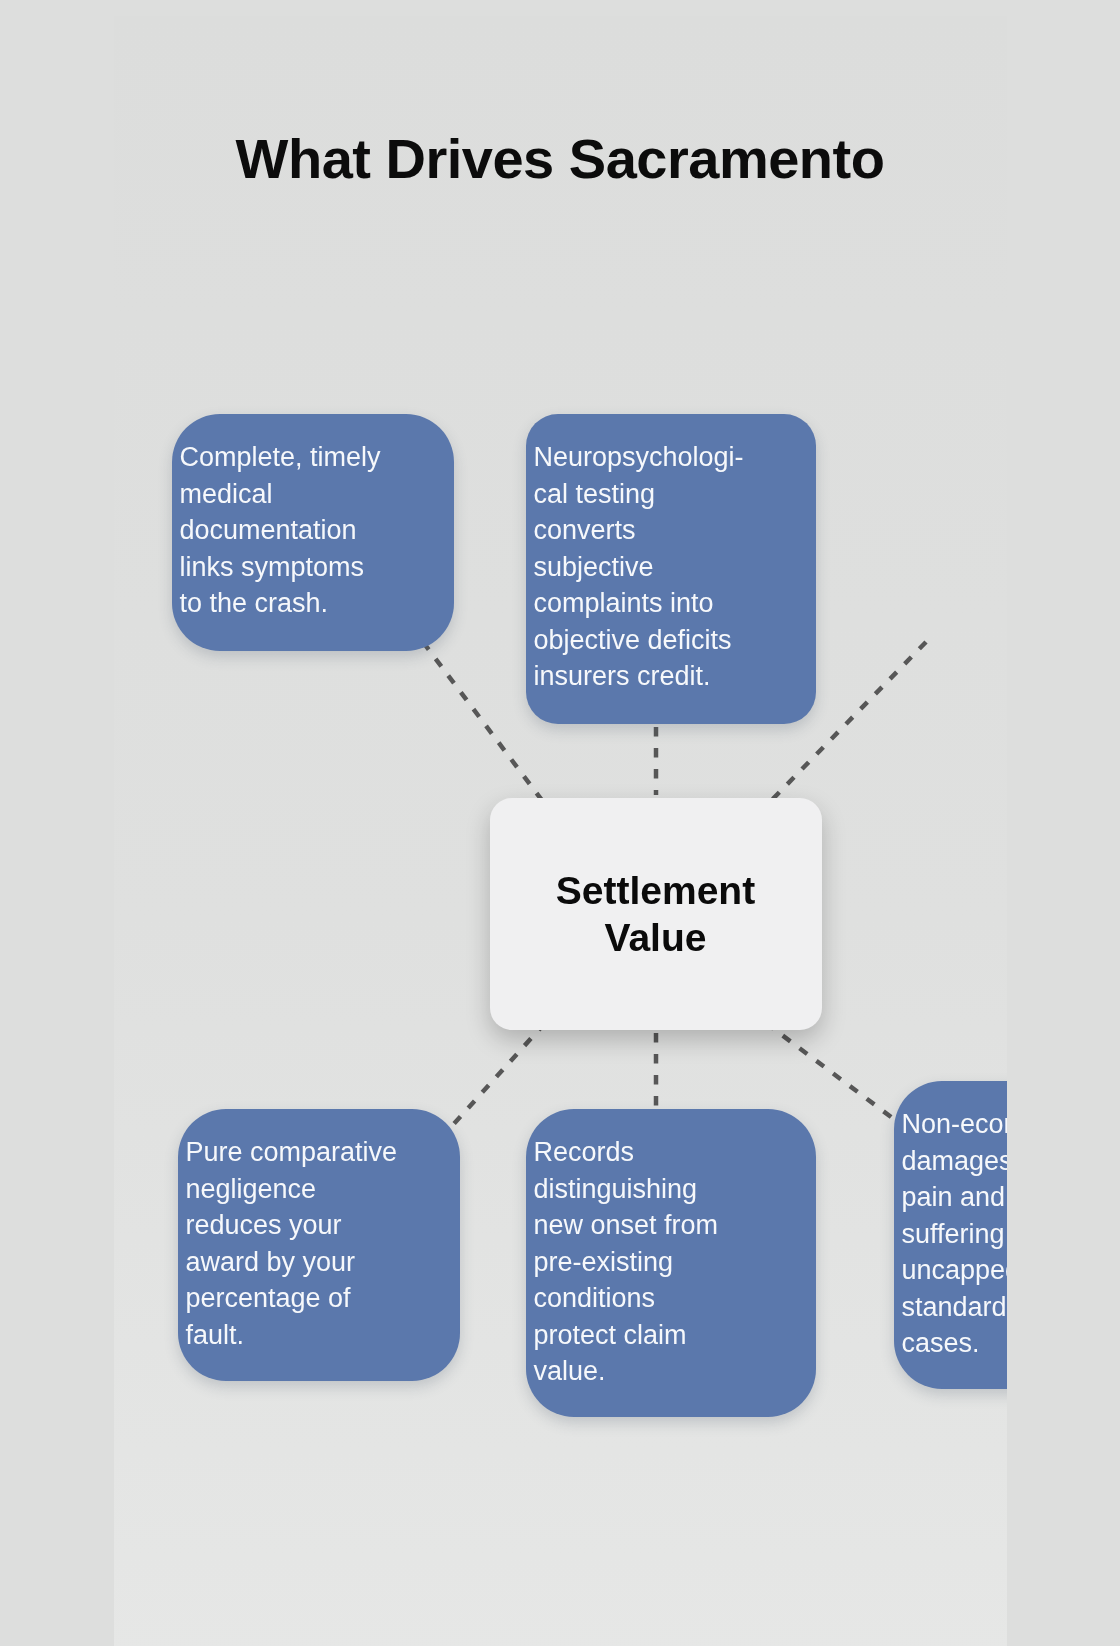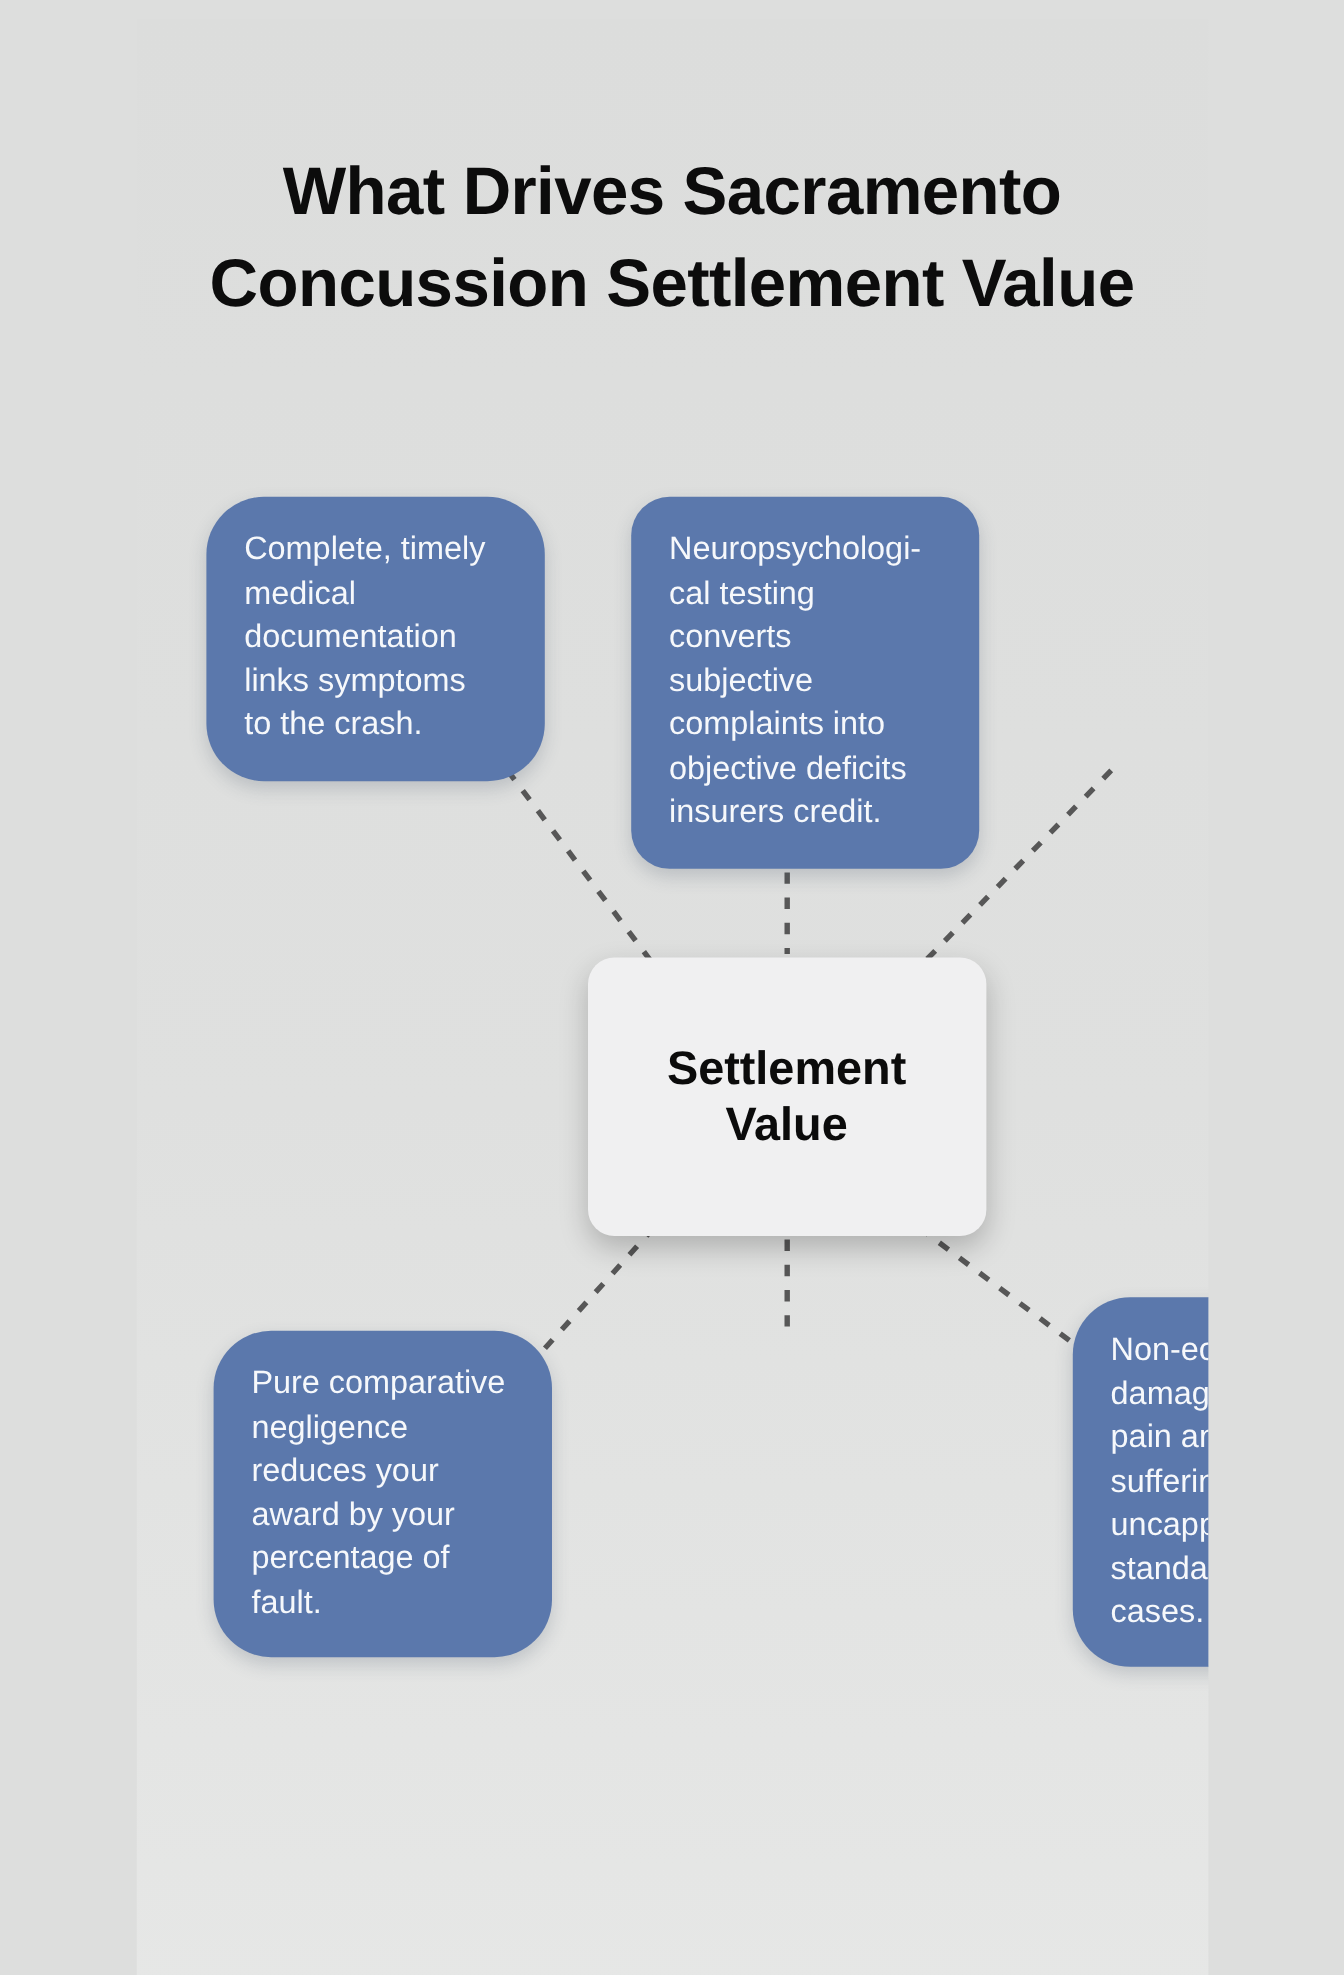--- a/index.html
+++ b/index.html
@@ -31,21 +31,21 @@
     stroke-dasharray: 9.5 11.5;
   }
   .factor {
     position: absolute;
     background: var(--box-blue, #5b78ac);
     border-radius: 48px;
     box-shadow: 0 6px 14px rgba(70, 80, 100, 0.22);
   }
   .factor-text {
     display: block;
-    padding: 25px 32px;
+    padding: 25px 8px;
     font-size: 27px;
     line-height: 36.5px;
     color: var(--box-text, #f6f8fb);
     white-space: pre-line;
   }
   .pos-1 { left: 58px;  top: 398px;  width: 282px; height: 237px; }
   .pos-2 { left: 412px; top: 398px;  width: 290px; height: 310px; border-radius: 32px; }
   .pos-3 { left: 780px; top: 398px;  width: 282px; height: 237px; }
   .pos-4 { left: 64px;  top: 1093px; width: 282px; height: 272px; }
   .pos-5 { left: 412px; top: 1093px; width: 290px; height: 308px; }
@@ -92,21 +92,20 @@
   .badge-rule { height: 2px; background: var(--badge-orange, #e0862d); }
   .badge-photo { display: block; width: 74px; height: 33px; }
 </style>
 </head>
 <body>
 
 <div class="canvas">
 
   <h1 class="title" style="margin:0;">
     <span>What Drives Sacramento</span>
-    <span>Concussion Settlement Value</span>
   </h1>
 
   <svg class="connectors" viewBox="0 0 1120 1646" xmlns="http://www.w3.org/2000/svg" aria-hidden="true">
     <line x1="309" y1="626" x2="433" y2="791"></line>
     <line x1="542" y1="711" x2="542" y2="779"></line>
     <line x1="812" y1="626" x2="651" y2="791"></line>
     <line x1="431" y1="1007" x2="337" y2="1111"></line>
     <line x1="542" y1="1017" x2="542" y2="1090"></line>
     <line x1="652" y1="1007" x2="793" y2="1113"></line>
   </svg>
@@ -127,20 +126,29 @@
 objective deficits
 insurers credit.</span>
   </div>
   <div class="factor pos-4">
     <span class="factor-text">Pure comparative
 negligence
 reduces your
 award by your
 percentage of
 fault.</span>
+  </div>
+  <div class="factor pos-5">
+    <span class="factor-text">Records
+distinguishing
+new onset from
+pre-existing
+conditions
+protect claim
+value.</span>
   </div>
   <div class="factor pos-6">
     <span class="factor-text">Non-economic
 damages like
 pain and
 suffering are
 uncapped in
 standard auto
 cases.</span>
   </div>

